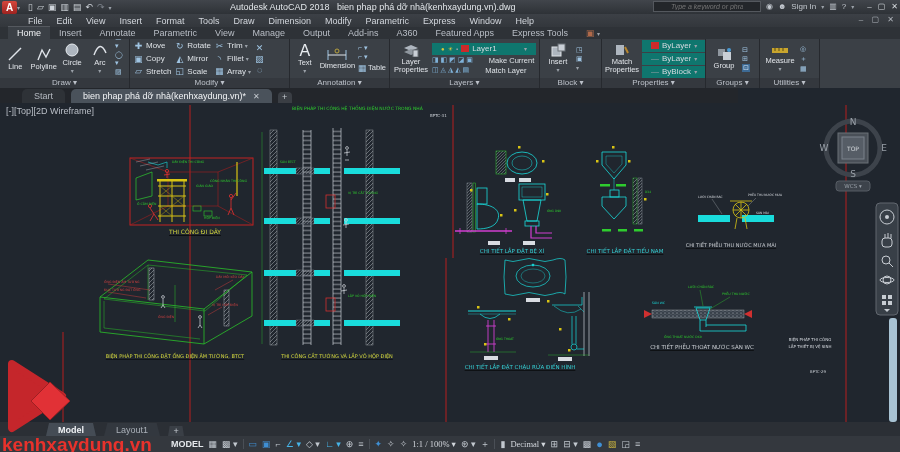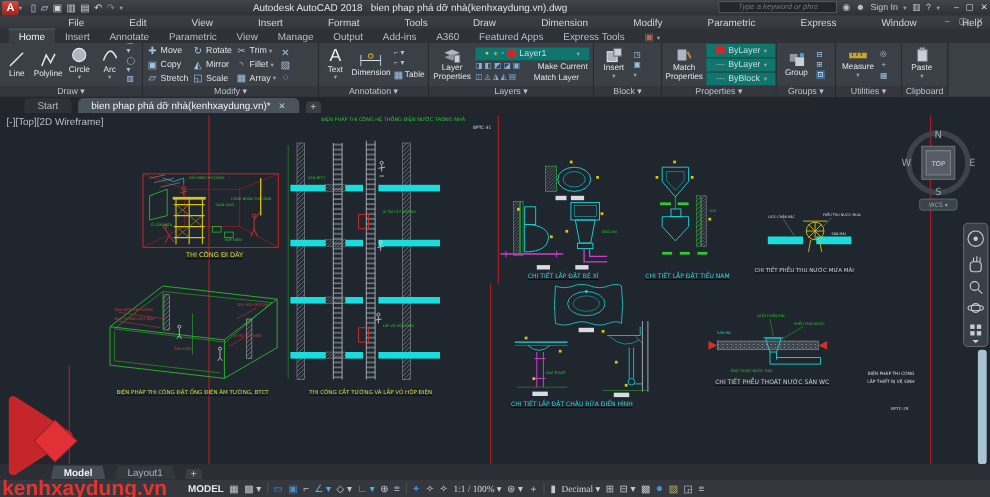--- a/index.html
+++ b/index.html
@@ -15,21 +15,21 @@
   .qat span { cursor:default; }
   .titletext { position:absolute; left:230px; top:2px; font-size:9px; color:#e2e6ea; white-space:nowrap; }
   .tb-right { position:absolute; right:2px; top:1px; display:flex; align-items:center; gap:5px; }
   .searchbox { width:108px; height:11px; background:#23262a; border:1px solid #54585e; color:#8a9099;
     font-size:7px; font-style:italic; padding:0 17px; font-family:"Liberation Sans",sans-serif; }
   .tb-ic { color:#c3c8cf; font-size:8px; }
   .winbtns { display:flex; gap:6px; margin-left:8px; color:#d6dade; font-size:8px; }
 
   
   .menubar { position:absolute; left:0; top:14px; width:900px; height:13px; background:linear-gradient(#3c4046,#33373c);
-    display:flex; align-items:center; gap:0; padding-left:55px;justify-content:space-between; }
+    display:flex; align-items:center; gap:0; padding-left:21px; }
   .menu-item { color:#d3d7dd; font-size:9px; padding:0 7px; }
   .docwin { position:absolute; right:3px; top:15px; color:#aeb3ba; font-size:8px; letter-spacing:3px; }
 
   
   .ribbontabs { position:absolute; left:0; top:27px; width:900px; height:12px; background:#2e3237; display:flex; align-items:flex-end; padding-left:8px; }
   .rtab { color:#b9bec6; font-size:9px; padding:1px 9px; }
   .rtab.active { background:#3b4046; color:#f0f2f5; border-top:1px solid #55595f; }
 
   
   .ribbon { position:absolute; left:0; top:39px; width:900px; height:49px; background:#3b4046; display:flex; }
@@ -387,33 +387,20 @@
         </div>
         <div class="col" style="color:#9fc4e2; font-size:7px">
           <span>◎</span>
           <span>＋</span>
           <span>▦</span>
         </div>
       </div>
       <div class="plabel"><span>Utilities</span> ▾</div>
     </div>
 
-    <div class="panel" style="width:42px">
-      <div class="pcontent">
-        <div class="bigbtn">
-          <svg width="13" height="14">
-              <rect x="2" y="2" width="9" height="11" fill="#c9cfd6" stroke="#6a7077"></rect>
-              <rect x="4" y="0" width="5" height="3" fill="#8f979f"></rect>
-            </svg>
-          <span>Paste</span> 
-            <span class="caret">▾</span>
-        </div>
-      </div>
-      <div class="plabel"><span>Clipboard</span></div>
-    </div>
 
   </div>
 
   <div class="doctabs">
     <div class="dtab">
         <span>Start</span>
       </div>
     <div class="dtab active">
       <span>bien phap phá dỡ nhà(kenhxaydung.vn)*</span>
       <span class="x">✕</span>

